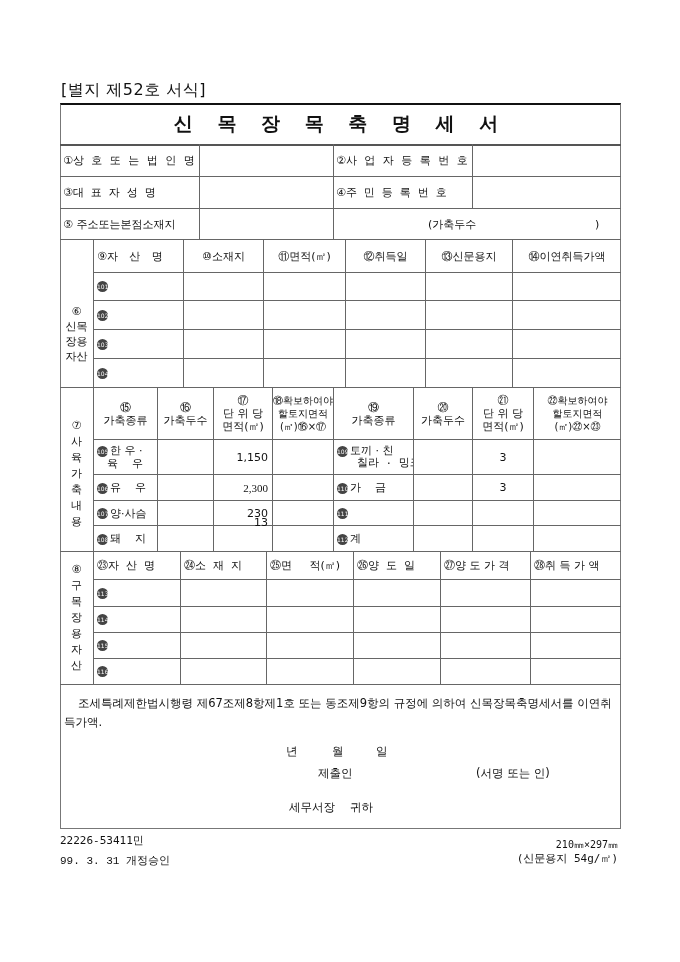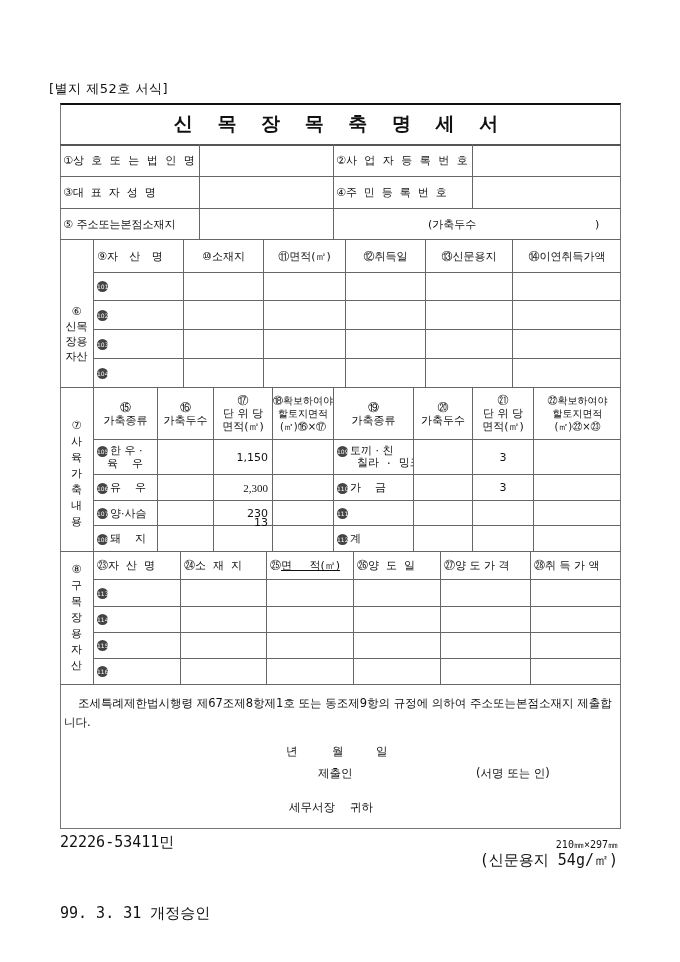--- a/index.html
+++ b/index.html
@@ -1,36 +1,36 @@
 <!DOCTYPE html>
 <html><head>
 <meta charset="utf-8">
 <style>
   html, body { margin: 0; padding: 0; background: #ffffff; }
   body { width: 680px; height: 962px; position: relative; font-family: "DejaVu Sans", "Liberation Sans", sans-serif; color: #111; font-size: 11px; }
   .abs { position: absolute; }
-  .form-ref { left: 49px; top: 80px; font-size: 13px; letter-spacing: 0.5px; }
+  .form-ref { left: 61px; top: 80px; font-size: 16px; letter-spacing: 0.5px; }
   .frame { position: absolute; left: 60px; top: 103px; width: 561px; height: 726px; border: 1px solid #777; border-top: 2px solid #111; box-sizing: border-box; }
   .title { position: absolute; left: 60px; top: 104px; width: 561px; height: 40px; display: flex; align-items: center; justify-content: center; font-family: "DejaVu Serif", serif; font-weight: bold; font-size: 19px; letter-spacing: 9px; }
   .hl { position: absolute; height: 0; border-top: 1px solid #666; }
   .hl.dark { border-top: 2px solid #555; }
   .vl { position: absolute; width: 0; border-left: 1px solid #666; }
   .cell { position: absolute; display: flex; align-items: center; box-sizing: border-box; padding: 0 3px; font-size: 11px; white-space: nowrap; overflow: hidden; }
   .c { justify-content: center; text-align: center; }
   .r { justify-content: flex-end; text-align: right; padding-right: 4px; }
   .l { justify-content: flex-start; }
   .col { flex-direction: column; justify-content: center; line-height: 13px; }
   .spread { letter-spacing: 4px; }
   .spread2 { letter-spacing: 2px; }
   .vtext { position: absolute; display: flex; flex-direction: column; align-items: center; justify-content: center; line-height: 15px; font-size: 11px; text-align: center; }
   .mark { display: inline-block; width: 11px; height: 11px; border-radius: 50%; background: #444; color: #fff; font-size: 6px; line-height: 11px; text-align: center; margin-right: 2px; vertical-align: middle; }
   .field { position: absolute; background: transparent; border: 0; outline: none; box-sizing: border-box; font-size: 11px; font-family: "DejaVu Sans", sans-serif; padding: 0 4px; }
   .stmt { position: absolute; left: 64px; top: 694px; width: 552px; font-size: 11.5px; line-height: 19px; text-indent: 14px; }
   .sig { position: absolute; font-size: 11.5px; }
-  .foot { position: absolute; font-size: 15px; font-family: "DejaVu Sans Mono", monospace; }
+  .foot { position: absolute; font-size: 11px; font-family: "DejaVu Sans Mono", monospace; }
 </style>
 </head>
 <body>
 
 <div class="abs form-ref">[별지 제52호 서식]</div>
 
 <div class="frame"></div>
 <div class="title">신 목 장 목 축 명 세 서</div>
 
 <div class="hl dark" style="left:60px; top:144px; width:561px;"></div>
@@ -315,21 +315,21 @@
 <div class="cell l" style="left:94px; top:552px; width:86px; height:27px;">
     <span>㉓</span>
     <span style="white-space:pre;">자  산  명</span>
   </div>
 <div class="cell l" style="left:181px; top:552px; width:85px; height:27px;">
     <span>㉔</span>
     <span style="white-space:pre;">소  재  지</span>
   </div>
 <div class="cell l" style="left:267px; top:552px; width:86px; height:27px;">
     <span>㉕</span>
-    <span style="white-space:pre;text-decoration:underline;">면     적(㎡)</span>
+    <span style="white-space:pre;">면     적(㎡)</span>
   </div>
 <div class="cell l" style="left:354px; top:552px; width:86px; height:27px;">
     <span>㉖</span>
     <span style="white-space:pre;">양  도  일</span>
   </div>
 <div class="cell l" style="left:441px; top:552px; width:89px; height:27px;">
     <span>㉗</span>
     <span style="white-space:pre;">양 도 가 격</span>
   </div>
 <div class="cell l" style="left:531px; top:552px; width:90px; height:27px;">
@@ -377,32 +377,32 @@
       </div>
       <input class="field" style="left: 110px; top: 659px; width: 70px; height: 25px;" value="">
       <input class="field" style="left: 181px; top: 659px; width: 85px; height: 25px;" value="">
       <input class="field" style="left: 267px; top: 659px; width: 86px; height: 25px;" value="">
       <input class="field" style="left: 354px; top: 659px; width: 86px; height: 25px;" value="">
       <input class="field" style="left: 441px; top: 659px; width: 89px; height: 25px;" value="">
       <input class="field" style="left: 531px; top: 659px; width: 90px; height: 25px;" value="">
     </div>
   </div>
 
-<div class="stmt">조세특례제한법시행령 제67조제8항제1호 또는 동조제9항의 규정에 의하여 주소또는본점소재지 제출합니다.</div>
+<div class="stmt">조세특례제한법시행령 제67조제8항제1호 또는 동조제9항의 규정에 의하여 신목장목축명세서를 이연취득가액.</div>
 
 <div class="sig" style="left:286px; top:744px;">년</div>
 <div class="sig" style="left:332px; top:744px;">월</div>
 <div class="sig" style="left:376px; top:744px;">일</div>
 <input class="field" style="left: 240px; top: 740px; width: 44px; height: 20px;" value="">
 <input class="field" style="left: 298px; top: 740px; width: 32px; height: 20px;" value="">
 <input class="field" style="left: 342px; top: 740px; width: 32px; height: 20px;" value="">
 
 <div class="sig" style="left:318px; top:766px;">제출인</div>
 <input class="field" style="left: 360px; top: 762px; width: 110px; height: 20px;" value="">
 <div class="sig" style="left:476px; top:766px;">(서명 또는 인)</div>
 
 <div class="sig" style="left:289px; top:800px;">세무서장</div>
 <div class="sig" style="left:350px; top:800px;">귀하</div>
 
 <div class="foot" style="left:60px; top:833px;">22226-53411민</div>
-<div class="foot" style="left:60px; top:904px;">99. 3. 31 개정승인</div>
+<div class="foot" style="left:60px; top:853px;font-family:Liberation Mono, monospace;">99. 3. 31 개정승인</div>
 <div class="foot" style="right:62px; top:838px; font-size:10px;">210㎜×297㎜</div>
 <div class="foot" style="right:62px; top:851px;">(신문용지 54g/㎡)</div>
 
 </body></html>

